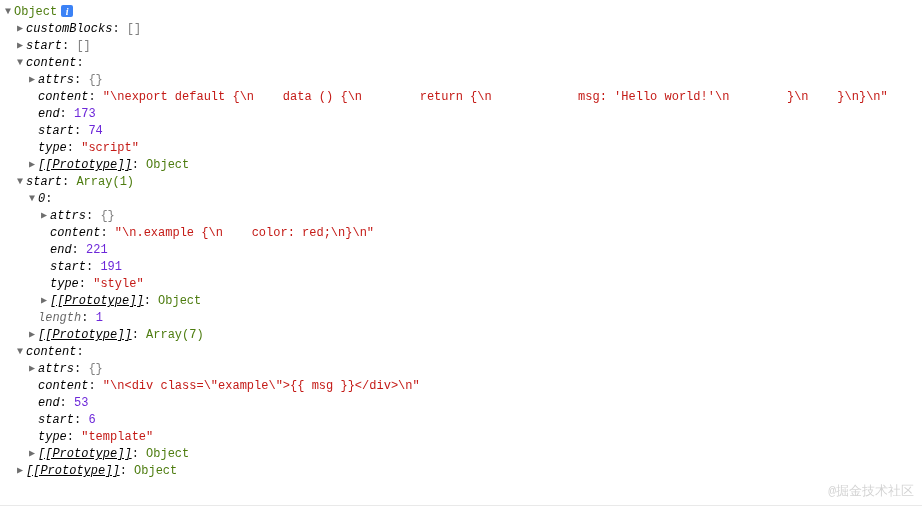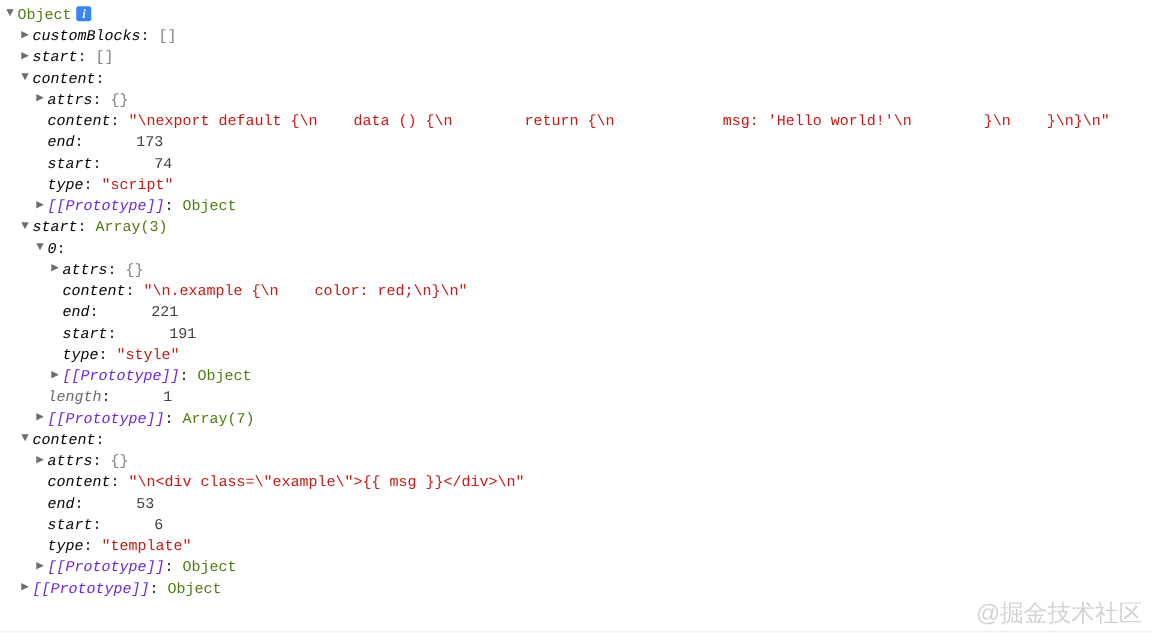--- a/index.html
+++ b/index.html
@@ -30,23 +30,23 @@
     justify-content: center;
     flex-shrink: 0;
     color: #6e6e6e;
     cursor: pointer;
     user-select: none;
     font-size: 10px;
     position: relative;
     top: 1px;
   }
   .key       { color: #000000; font-style: italic; }
-  .proto     { color: #6d28d9; font-style: italic; }
+  .proto     { color: #000000; font-style: italic; text-decoration: underline; }
   .str       { color: #c41a16; }
-  .num       { color: #404040; margin-left: 35px; }
+  .num       { color: #6d28d9; }
   .bool, .arrval { color: #808080; }
   .objdesc   { color: #4d7c0f; }
   .colon     { color: #222; }
   .info {
     display: inline-flex;
     width: 12px; height: 12px;
     background: #3b82f6;
     border-radius: 2px;
     color: #fff;
     align-items: center; justify-content: center;
@@ -55,22 +55,22 @@
     font-style: italic;
     font-size: 10px;
     margin-left: 4px;
     position: relative; top: 1px;
   }
   .watermark {
     position: absolute;
     right: 8px;
     bottom: 6px;
     color: rgba(0,0,0,0.18);
-    font-family: Liberation Sans, sans-serif;
-    font-size: 19px;
+    font-family: Liberation Mono, monospace;
+    font-size: 13px;
     pointer-events: none;
   }
   .footer-line {
     position: absolute;
     left: 0; right: 0; bottom: 0;
     height: 1px;
     background: #e9e9e9;
   }
 </style>
 </head>
@@ -118,21 +118,21 @@
     <span class="tw"></span>
     <span class="key">type</span><span class="colon">: </span><span class="str">"script"</span>
   </div>
   <div class="row" style="padding-left:24px;">
     <span class="tw">▶</span>
     <span class="proto">[[Prototype]]</span><span class="colon">: </span><span class="objdesc">Object</span>
   </div>
 
   <div class="row" style="padding-left:12px;">
     <span class="tw">▼</span>
-    <span class="key">start</span><span class="colon">: </span><span class="objdesc">Array(3)</span>
+    <span class="key">start</span><span class="colon">: </span><span class="objdesc">Array(1)</span>
   </div>
 
   <div class="row" style="padding-left:24px;">
     <span class="tw">▼</span>
     <span class="key">0</span><span class="colon">:</span>
   </div>
   <div class="row" style="padding-left:36px;">
     <span class="tw">▶</span>
     <span class="key">attrs</span><span class="colon">: </span><span class="arrval">{}</span>
   </div>

